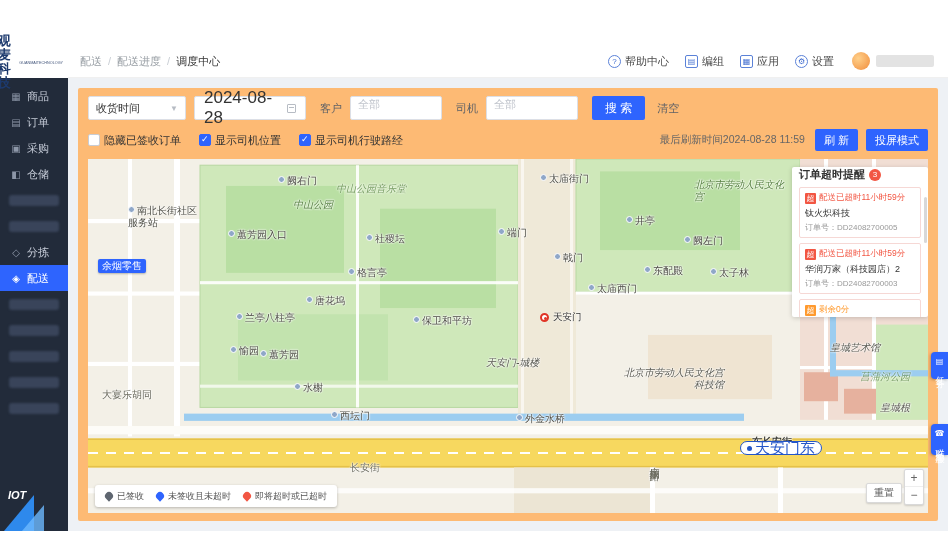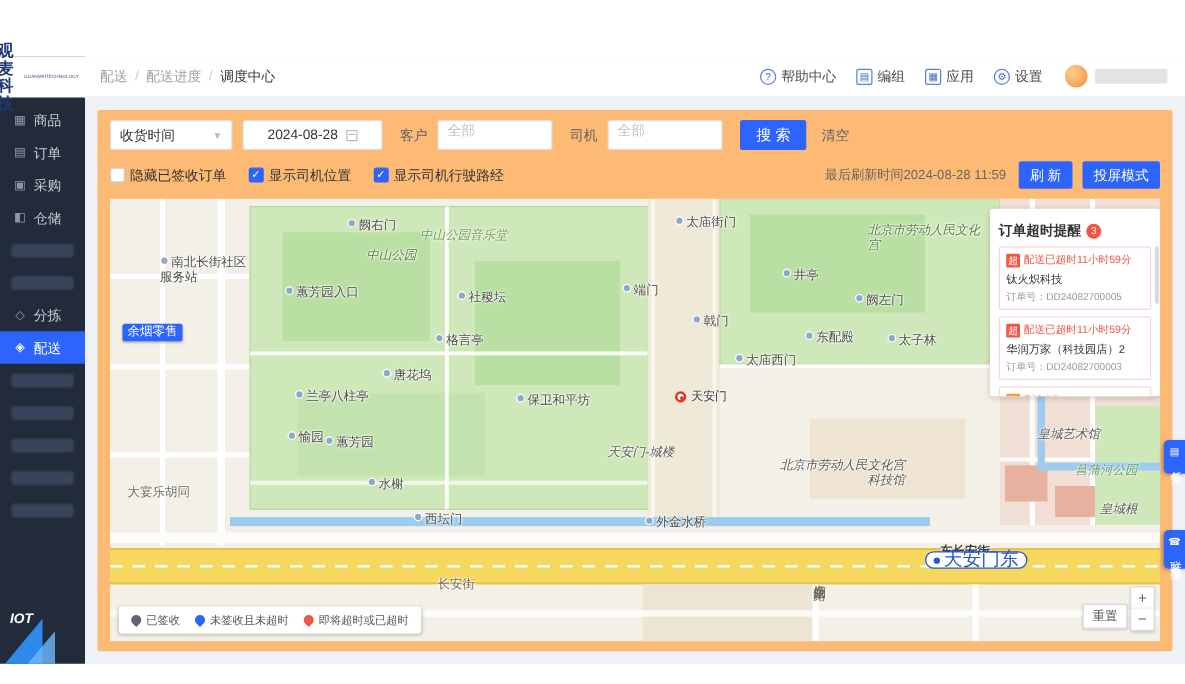--- a/index.html
+++ b/index.html
@@ -40,21 +40,21 @@
   .avatar { width:18px; height:18px; border-radius:50%; background:radial-gradient(circle at 35% 35%, #ffd08a, #f08c3c); }
   .user-name-redacted { width:58px; height:12px; background:#e3e3e3; border-radius:2px; filter:blur(.6px); }
 
   .content { flex:1; padding:10px; min-height:0; }
   .panel { background:#fdba74; height:100%; padding:8px 10px; display:flex; flex-direction:column; border-radius:2px; }
 
   
   .filter-row { display:flex; align-items:center; gap:8px; flex:none; }
   .select-box { width:98px; height:24px; border:1px solid #dcdfe6; border-radius:2px; display:flex; align-items:center; justify-content:space-between; padding:0 7px; font-size:11px; color:#333; cursor:pointer; background:#fff; }
   .caret { font-size:8px; color:#b7bcc4; }
-  .date-box { width:112px; height:24px; border:1px solid #dcdfe6; border-radius:2px; display:flex; align-items:center; justify-content:space-between; padding:0 19px; font-size:11px; color:#333; cursor:pointer; background:#fff; }
+  .date-box { width:112px; height:24px; border:1px solid #dcdfe6; border-radius:2px; display:flex; align-items:center; justify-content:space-between; padding:0 9px; font-size:17px; color:#333; cursor:pointer; background:#fff; }
   .cal-ic { width:9px; height:9px; border:1px solid #b7bcc4; border-radius:1px; position:relative; }
   .cal-ic::before { content:""; position:absolute; left:1px; right:1px; top:2px; height:1px; background:#b7bcc4; }
   .field-label { font-size:11px; color:#606266; margin-left:6px; }
   .input-box { width:92px; height:24px; border:1px solid #dcdfe6; border-radius:2px; display:flex; align-items:flex-start; padding:0 7px; background:#fff; cursor:text; }
   .placeholder { font-size:11px; color:#c0c4cc; }
   .btn-primary { height:24px; padding:0 13px; background:#2e64fe; color:#fff; font-size:12px; border:none; border-radius:2px; cursor:pointer; margin-left:6px; }
   .link-clear { font-size:11px; color:#606266; cursor:pointer; margin-left:4px; }
 
   
   .toggle-row { display:flex; align-items:center; gap:18px; margin-top:9px; font-size:11px; color:#333; flex:none; }
@@ -80,21 +80,21 @@
   .map-label.wrap { white-space:normal; }
   .map-label.badge { background:#2e64fe; color:#fff; padding:1px 4px; border-radius:2px; text-shadow:none; box-shadow:0 1px 2px rgba(0,0,0,.25); }
   .tam-marker { position:absolute; left:452px; top:152px; z-index:3; display:flex; align-items:center; gap:4px; }
   .tam-ring { width:9px; height:9px; border:2px solid #e03426; border-radius:50%; background:#fff; position:relative; flex:none; }
   .tam-ring::after { content:""; position:absolute; left:2px; top:2px; width:3px; height:3px; border-radius:50%; background:#e03426; }
   .tam-text { font-size:9.5px; color:#333; text-shadow:0 0 2px #fff,0 0 2px #fff; }
   .metro-pill { position:absolute; left:652px; top:282px; height:14px; line-height:12px; border:1px solid #2456c9; background:#fff; color:#2456c9; border-radius:8px; font-size:15px; padding:0 6px; z-index:2; display:flex; align-items:center; gap:3px; }
   .metro-dot { width:5px; height:5px; border-radius:50%; background:#2456c9; }
 
   
-  .alerts { position:absolute; top:8px; right:0; width:136px; height:150px; background:#fff; box-shadow:0 1px 5px rgba(0,0,0,.18); padding:10px 7px 0; z-index:5; overflow:hidden; border-radius:2px; }
+  .alerts { position:absolute; top:8px; right:0; width:136px; height:150px; background:#fff; box-shadow:0 1px 5px rgba(0,0,0,.18); padding:0 7px 0; z-index:5; overflow:hidden; border-radius:2px; }
   .alerts-title-row { display:flex; align-items:center; gap:4px; }
   .alerts-title { font-size:11px; font-weight:bold; color:#333; }
   .alerts-badge { min-width:12px; height:12px; border-radius:6px; background:#f25643; color:#fff; font-size:8px; line-height:12px; text-align:center; padding:0 2px; }
   .alert-card { border:1px solid #f6d8d5; border-radius:2px; padding:4px 5px; margin-top:5px; background:#fff; cursor:pointer; }
   .alert-row1 { display:flex; align-items:center; gap:3px; }
   .alert-tag { width:11px; height:11px; background:#f25643; color:#fff; font-size:8px; line-height:11px; text-align:center; border-radius:1px; flex:none; }
   .alert-status { font-size:8.5px; color:#f25643; white-space:nowrap; }
   .alert-card.warning .alert-tag { background:#ff9a2e; }
   .alert-card.warning .alert-status { color:#ff9a2e; }
   .alert-cust { font-size:9px; color:#333; margin-top:3px; white-space:nowrap; overflow:hidden; }

